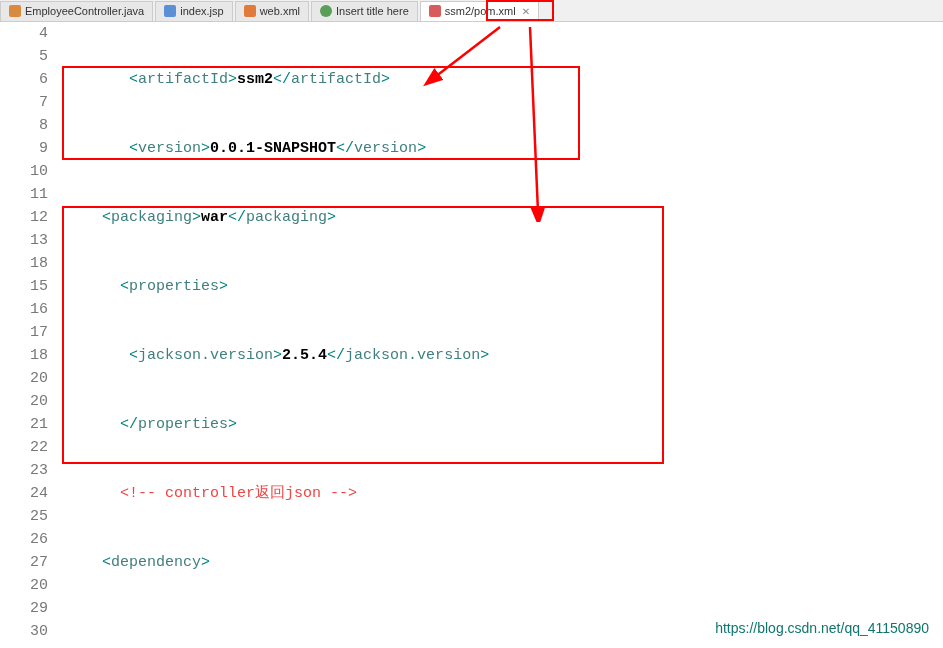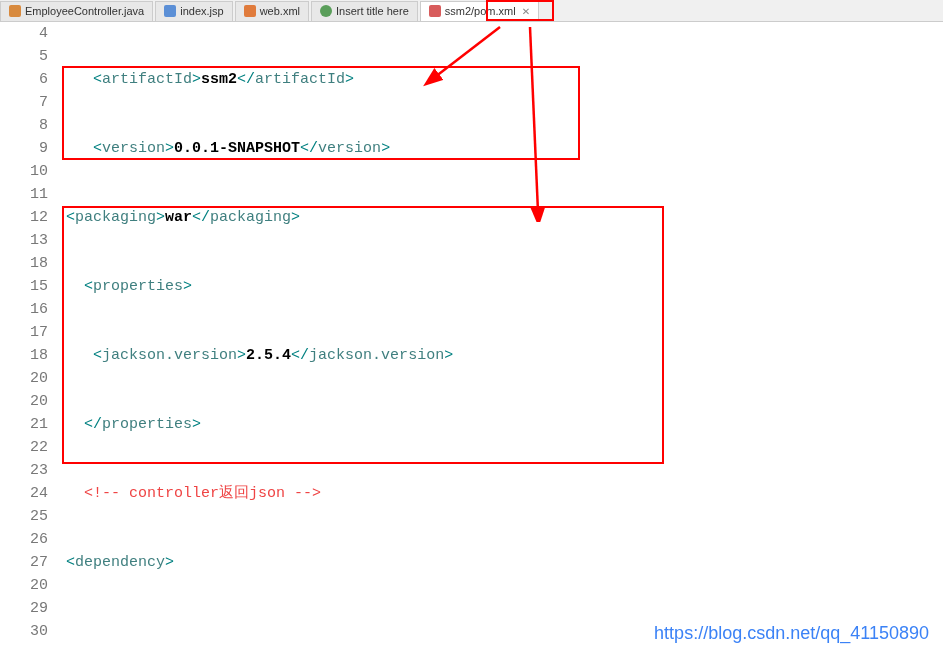--- a/index.html
+++ b/index.html
@@ -72,43 +72,44 @@
     .code {
       flex: 1;
       background: #fff;
       font-family: Consolas, "Courier New", monospace;
       font-size: 15px;
       line-height: 23px;
       white-space: pre;
       color: #000;
       padding-left: 8px;
       position: relative;
+      margin-left: 36px;
     }
     .code .line { height: 23px; }
     .tag-punct { color: #008080; }
     .tag-name { color: #3f7f7f; }
     .comment { color: #ef4444; }
     .text-content { color: #000; font-weight: bold; }
     .highlight-box {
       position: absolute;
       border: 2px solid #ff0000;
       pointer-events: none;
       z-index: 10;
     }
     .arrow-svg {
       position: absolute;
       pointer-events: none;
       z-index: 11;
     }
     .watermark {
       position: absolute;
-      bottom: 4px;
+      bottom: 12px;
       right: 14px;
-      color: #3b82f6;
-      font-size: 18px;
+      color: #0f766e;
+      font-size: 14px;
       font-family: Arial, sans-serif;
       z-index: 5;
     }
     .icon-java { background: #d88a3e; border-radius: 2px; }
     .icon-jsp { background: #5b8fd6; border-radius: 2px; }
     .icon-xml { background: #e07b3c; border-radius: 2px; }
     .icon-web { background: #5a9e5a; border-radius: 50%; }
     .icon-pom { background: #d85c5c; border-radius: 2px; }
   </style>
 </head>

